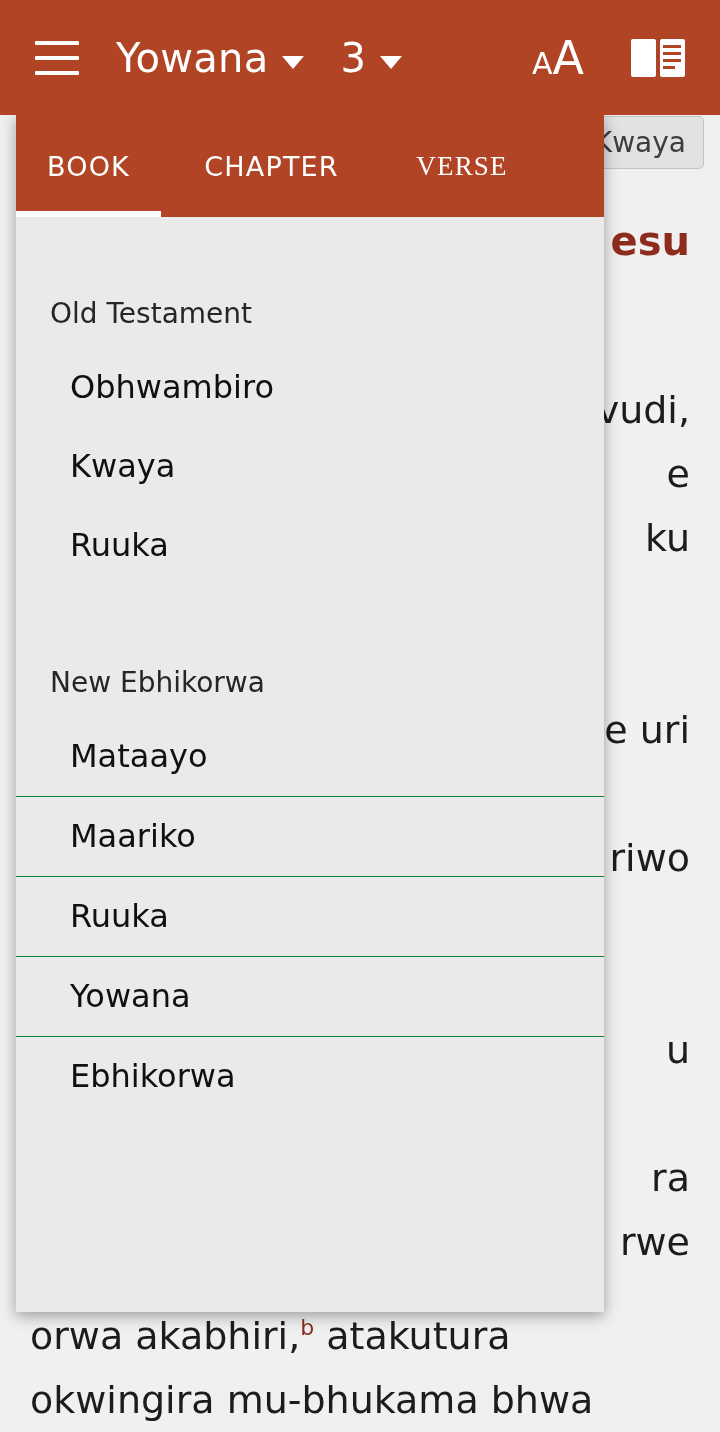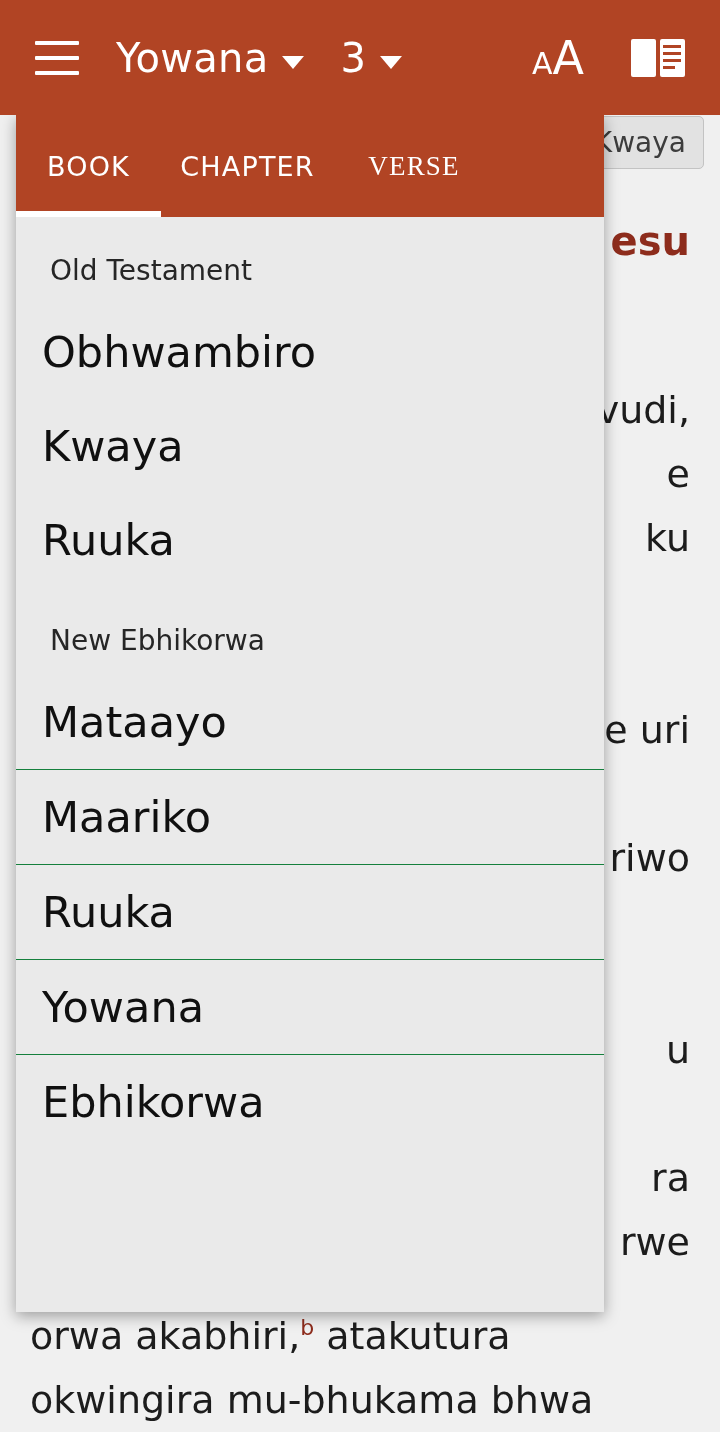--- a/index.html
+++ b/index.html
@@ -154,20 +154,21 @@
     background: #eaeaea;
     box-shadow: 0 4px 14px rgba(0,0,0,0.35);
     z-index: 20;
     overflow: hidden;
   }
   .tabs {
     height: 102px;
     background: #b14424;
     display: flex;
     align-items: center;
+    gap: 24px;
   }
   .tab {
     height: 102px;
     display: flex;
     align-items: center;
     justify-content: center;
     color: #ffffff;
     font-size: 27px;
     letter-spacing: 1.2px;
     position: relative;
@@ -185,25 +186,26 @@
   }
   .list {
     height: 1095px;
     overflow: hidden;
   }
   .section-label {
     font-size: 28px;
     color: #262626;
     padding: 37px 0 18px 34px;
     font-weight: 400;
+    margin-top: 43px;
   }
   .list-item {
-    font-size: 43px;
+    font-size: 32px;
     color: #101010;
-    padding: 18px 0 18px 26px;
+    padding: 18px 0 18px 54px;
     font-weight: 400;
     line-height: 1.35;
   }
   .list-item.divided {
     border-top: 1px solid #15803d;
   }
 </style>
 </head>
 <body>
 

